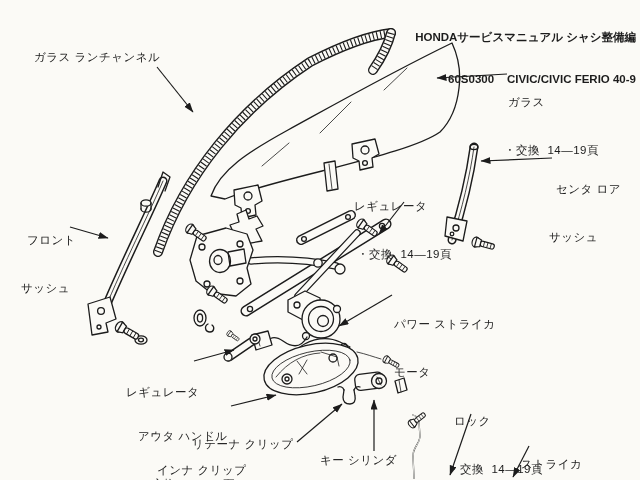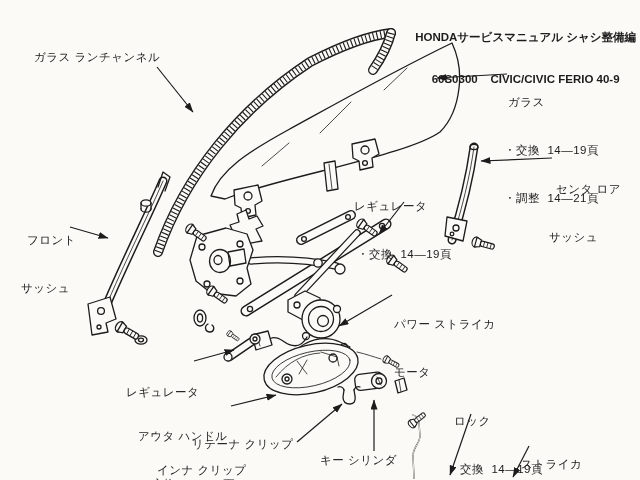--- a/index.html
+++ b/index.html
@@ -8,21 +8,21 @@
     background:#fbfaf6;
     font-family:"Liberation Sans", sans-serif;
     color:#1c1c1c;
   }
   .stage svg{position:absolute;left:0;top:0;}
   .lbl{
     position:absolute;font-size:11.5px;font-weight:400;
     line-height:16px;letter-spacing:.5px;white-space:pre;color:#1c1c1c;
   }
   .hdr{
-    position:absolute;right:4px;top:2px;text-align:center;
+    position:absolute;right:4px;top:2px;text-align:right;
     font-size:11.5px;font-weight:700;line-height:14px;white-space:pre;color:#1c1c1c;
   }
   
   .s{stroke:#1c1c1c;fill:none;stroke-width:1.3;stroke-linecap:round;stroke-linejoin:round;}
   .sf{stroke:#1c1c1c;fill:#fbfaf6;stroke-width:1.3;stroke-linejoin:round;}
   .thin{stroke:#1c1c1c;fill:none;stroke-width:.8;stroke-linecap:round;}
   .band-o{stroke:#1c1c1c;fill:none;stroke-linecap:round;}
   .band-i{stroke:#fbfaf6;fill:none;stroke-linecap:round;}
   .hatch{stroke:#1c1c1c;fill:none;stroke-dasharray:1.1 2.7;}
   .arrow{stroke:#1c1c1c;stroke-width:1.2;fill:none;marker-end:url(#ah);}
@@ -224,21 +224,20 @@
   <div class="hdr">
     <div>HONDAサービスマニュアル シャシ整備編</div>
     <div>60S0300    CIVIC/CIVIC FERIO 40-9</div>
   </div>
 
   <div class="lbl" style="left:34px;top:49px">ガラス ランチャンネル</div>
 
   <div class="lbl" style="left:504px;top:62px">
     <div style="padding-left:4px">ガラス</div>
     <div>・交換  14—19頁</div>
-    <div>・調整  14—21頁</div>
   </div>
 
   <div class="lbl" style="left:549px;top:149px">
     <div style="padding-left:7px">センタ ロア</div>
     <div>サッシュ</div>
   </div>
 
   <div class="lbl" style="left:21px;top:200px">
     <div style="padding-left:6px">フロント</div>
     <div>サッシュ</div>

